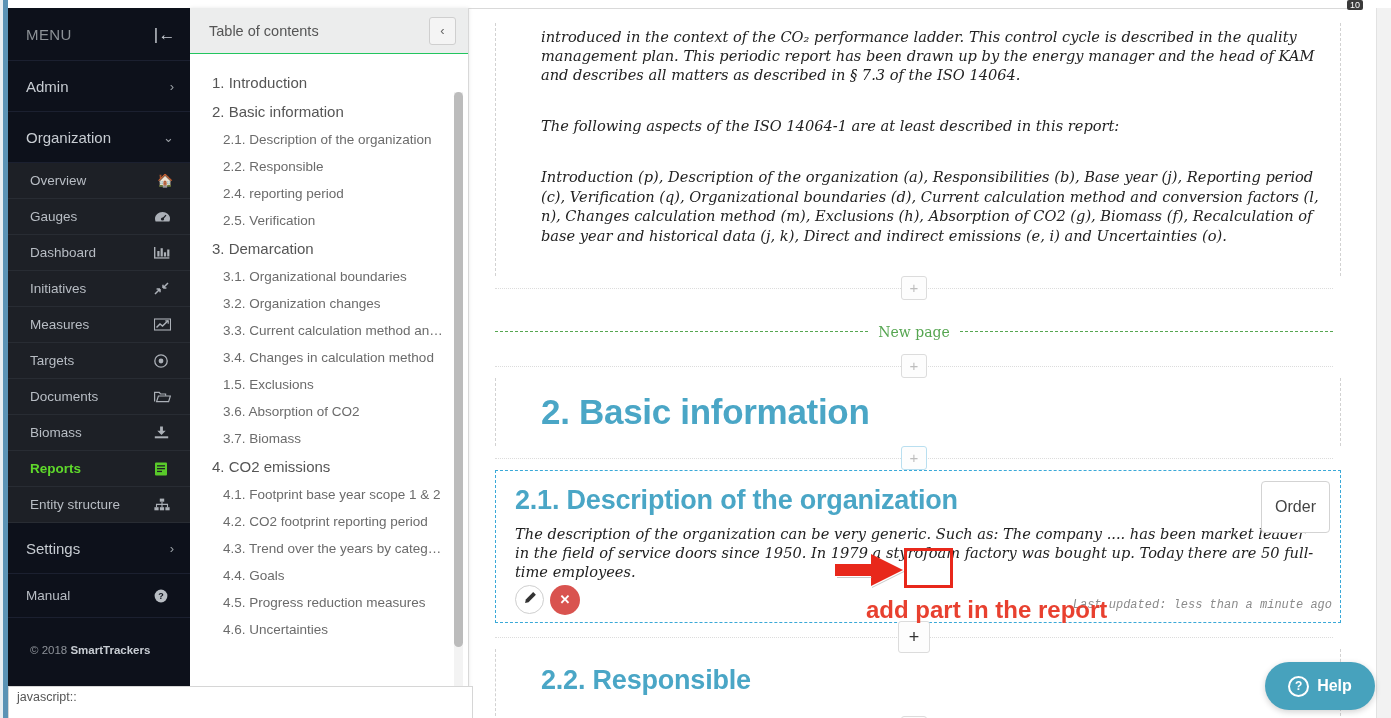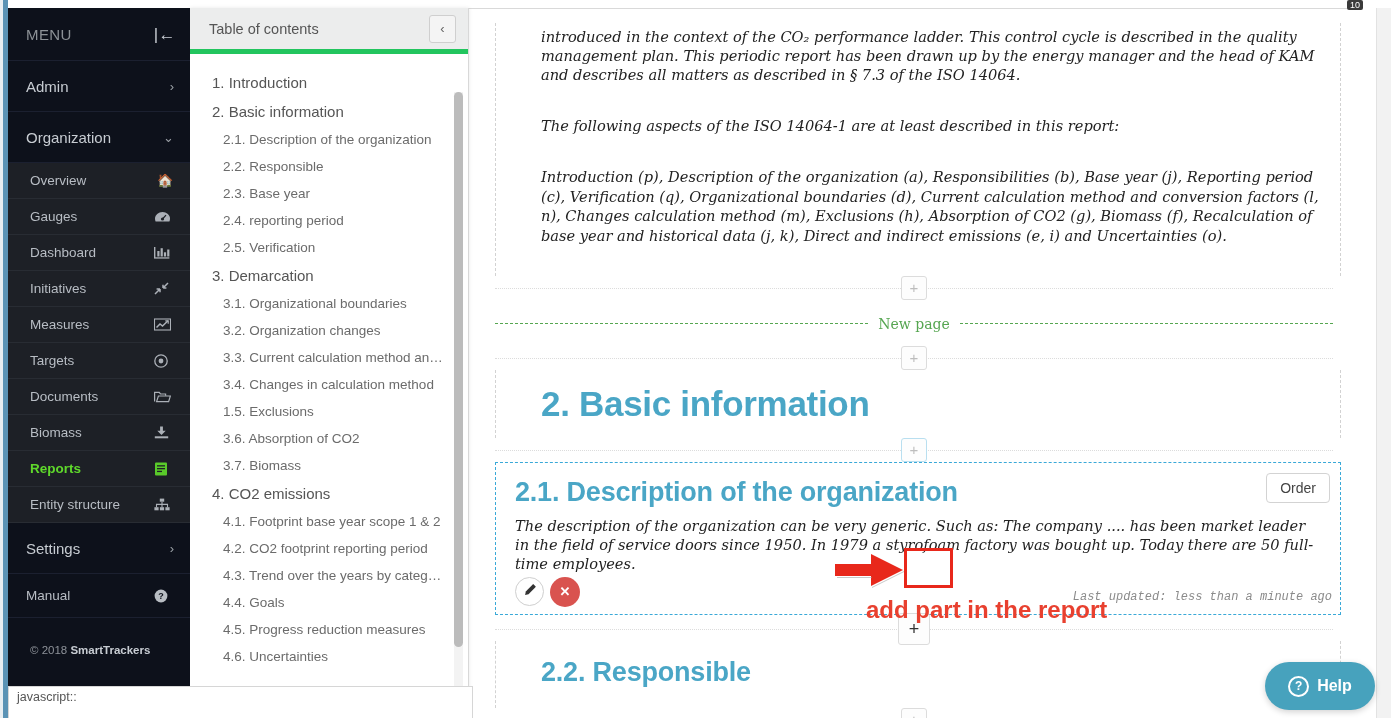--- a/index.html
+++ b/index.html
@@ -85,21 +85,21 @@
     background: #fff;
     border-right: 1px solid #d8d8d8;
     box-shadow: 0 0 4px rgba(0,0,0,.09);
     z-index: 4;
   }
   .toc-head {
     height: 46px;
     background: #eceded;
     display: flex; align-items: center; justify-content: space-between;
     padding: 0 12px 0 19px;
-    border-bottom: 5px solid #22c55e;
+    border-bottom: 1px solid #22c55e;
   }
   .toc-title { font-size: 14.5px; color: #555; }
   .toc-collapse {
     width: 27px; height: 28px;
     border: 1px solid #cfcfcf; border-radius: 3px;
     background: #f4f4f4;
     display: flex; align-items: center; justify-content: center;
     color: #666; font-size: 13px;
   }
   .toc-body {
@@ -198,21 +198,21 @@
     border: 1px solid #dcdcdc; border-radius: 3px;
     background: #fdfdfd;
     color: #bdbdbd;
     font-size: 15px; line-height: 22px; text-align: center;
     z-index: 2;
   }
   .add-btn.blue { border-color: #b9dff0; }
 
   .newpage {
     position: relative;
-    margin: 14px 26px 12px 26px;
+    margin: 22px 26px 12px 26px;
     height: 20px;
     display: flex; align-items: center; justify-content: center;
   }
   .newpage::before, .newpage::after {
     content: "";
     flex: 1;
     border-top: 1px dashed #56a651;
     margin: 0;
   }
   .newpage span {
@@ -247,22 +247,22 @@
   .part-selected {
     position: relative;
     margin: 0 18px 0 26px;
     border: 1px dashed #3aa9d8;
     padding-bottom: 6px;
   }
   .order-btn {
     position: absolute; right: 10px; top: 10px;
     border: 1px solid #d3d3d3; border-radius: 4px;
     background: #fff;
-    color: #444; font-size: 14px;
-    padding: 6px 13px;
+    color: #444; font-size: 16px;
+    padding: 16px 13px;
   }
   .part-body {
     font-family: "DejaVu Serif", serif;
     font-style: italic;
     font-size: 14.6px;
     line-height: 19.4px;
     color: #222;
     padding: 0 20px 0 19px;
   }
   .part-tools {
@@ -509,21 +509,20 @@
       <div class="toc-collapse">
         <span>‹</span>
       </div>
     </div>
     <div class="toc-body">
       <ul class="toc-list">
         <li class="toc-l1">1. Introduction</li>
         <li class="toc-l1">2. Basic information</li>
         <li class="toc-l2">2.1. Description of the organization</li>
         <li class="toc-l2">2.2. Responsible</li>
-        <li class="toc-l2">2.3. Base year</li>
         <li class="toc-l2">2.4. reporting period</li>
         <li class="toc-l2">2.5. Verification</li>
         <li class="toc-l1">3. Demarcation</li>
         <li class="toc-l2">3.1. Organizational boundaries</li>
         <li class="toc-l2">3.2. Organization changes</li>
         <li class="toc-l2">3.3. Current calculation method an…</li>
         <li class="toc-l2">3.4. Changes in calculation method</li>
         <li class="toc-l2">1.5. Exclusions</li>
         <li class="toc-l2">3.6. Absorption of CO2</li>
         <li class="toc-l2">3.7. Biomass</li>

